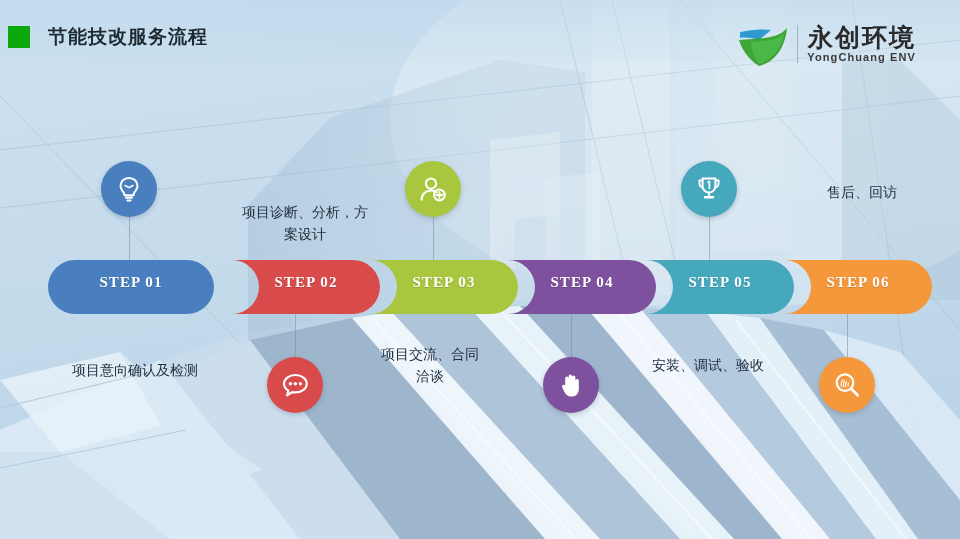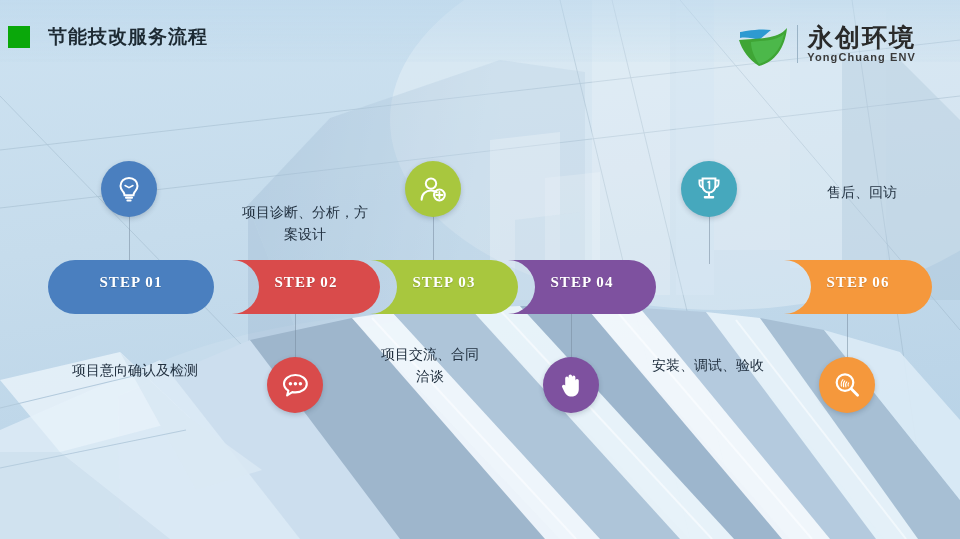--- a/index.html
+++ b/index.html
@@ -281,20 +281,26 @@
     <span class="banner-label">STEP 03</span>
   </div>
 
   <div class="banner" style="left:508px; width:148px;">
     <svg width="148" height="54" viewBox="0 0 148 54" xmlns="http://www.w3.org/2000/svg">
       <path d="M0 0 H121 A27 27 0 0 1 121 54 H0 A27 27 0 0 0 0 0 Z" fill="#7e519f"></path>
     </svg>
     <span class="banner-label">STEP 04</span>
   </div>
 
+  <div class="banner" style="left:646px; width:148px;">
+    <svg width="148" height="54" viewBox="0 0 148 54" xmlns="http://www.w3.org/2000/svg">
+      <path d="M0 0 H121 A27 27 0 0 1 121 54 H0 A27 27 0 0 0 0 0 Z" fill="#46a8bd"></path>
+    </svg>
+    <span class="banner-label">STEP 05</span>
+  </div>
 
   <div class="banner" style="left:784px; width:148px;">
     <svg width="148" height="54" viewBox="0 0 148 54" xmlns="http://www.w3.org/2000/svg">
       <path d="M0 0 H121 A27 27 0 0 1 121 54 H0 A27 27 0 0 0 0 0 Z" fill="#f5983c"></path>
     </svg>
     <span class="banner-label">STEP 06</span>
   </div>
 
   <div class="bubble" style="left:101px; top:161px; background:#4a7fbf;">
     <span>

